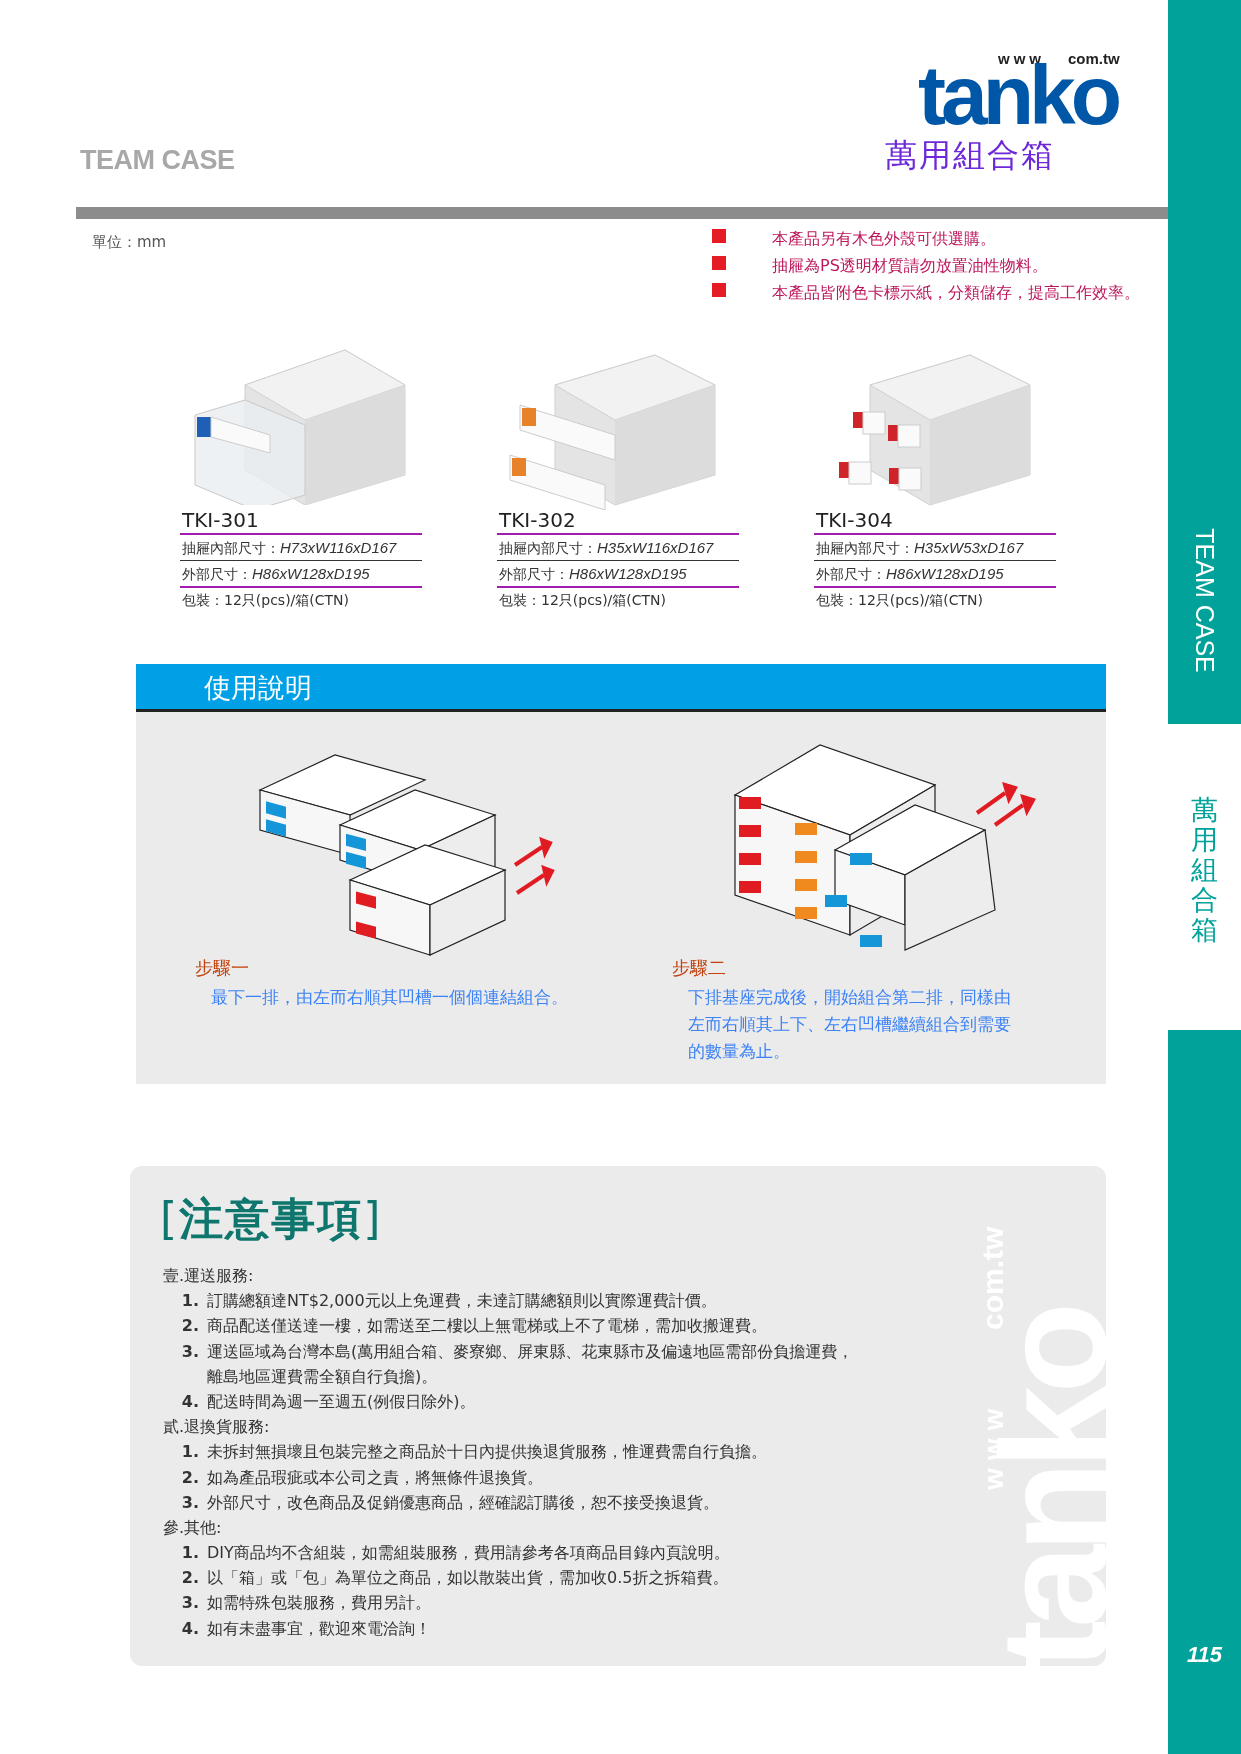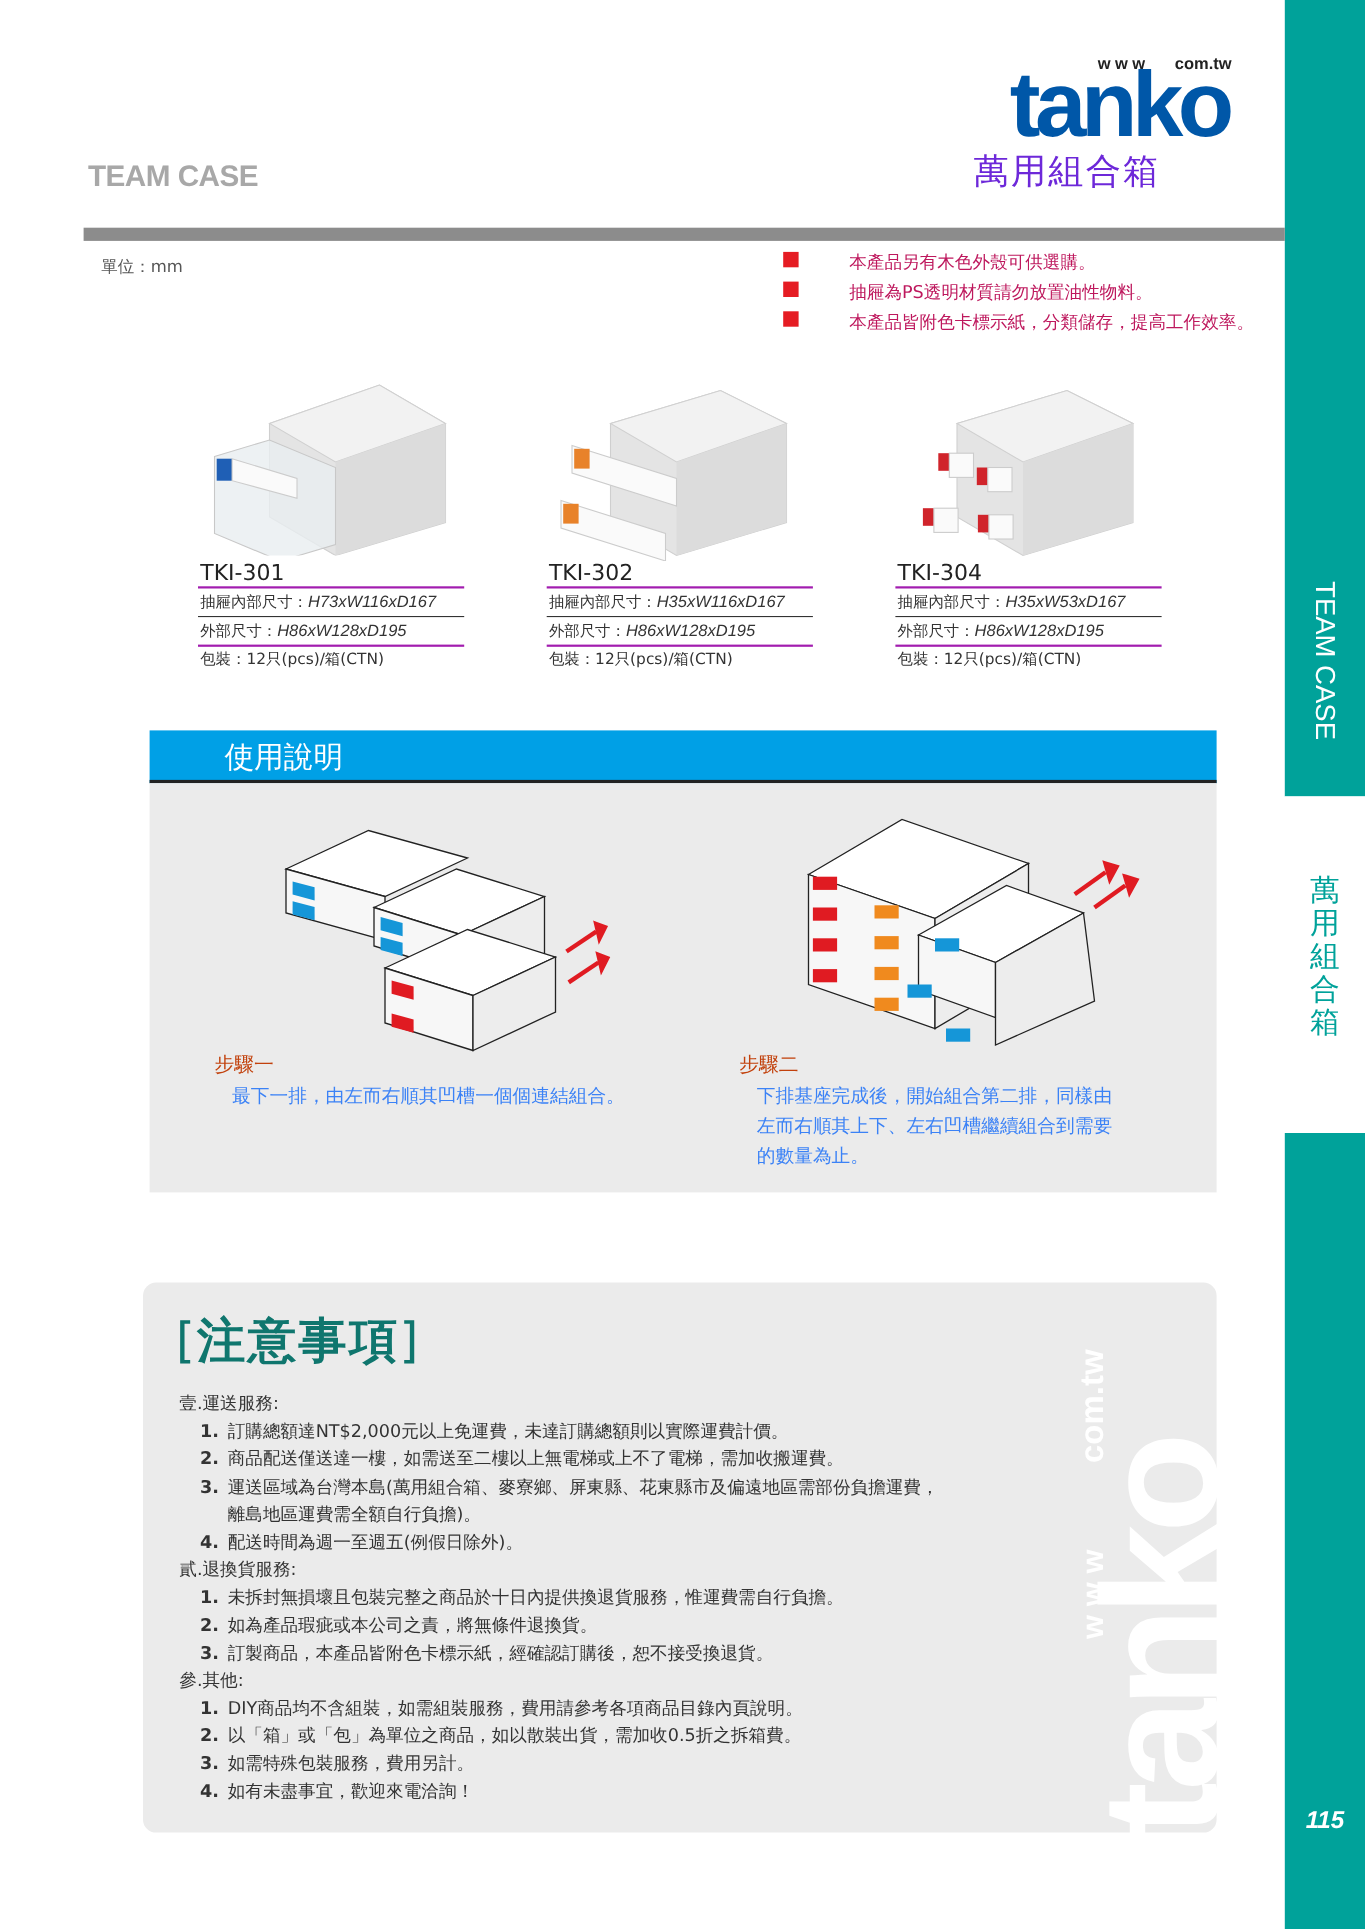--- a/index.html
+++ b/index.html
@@ -283,21 +283,21 @@
   <div class="item">
       <span class="num">1.</span>
       <span>未拆封無損壞且包裝完整之商品於十日內提供換退貨服務，惟運費需自行負擔。</span>
     </div>
   <div class="item">
       <span class="num">2.</span>
       <span>如為產品瑕疵或本公司之責，將無條件退換貨。</span>
     </div>
   <div class="item">
       <span class="num">3.</span>
-      <span>訂製商品，本產品皆附色卡標示紙，經確認訂購後，恕不接受換退貨。</span>
+      <span>外部尺寸，改色商品及促銷優惠商品，經確認訂購後，恕不接受換退貨。</span>
     </div>
 
   <div class="sec">參.其他:</div>
   <div class="item">
       <span class="num">1.</span>
       <span>DIY商品均不含組裝，如需組裝服務，費用請參考各項商品目錄內頁說明。</span>
     </div>
   <div class="item">
       <span class="num">2.</span>
       <span>以「箱」或「包」為單位之商品，如以散裝出貨，需加收0.5折之拆箱費。</span>

